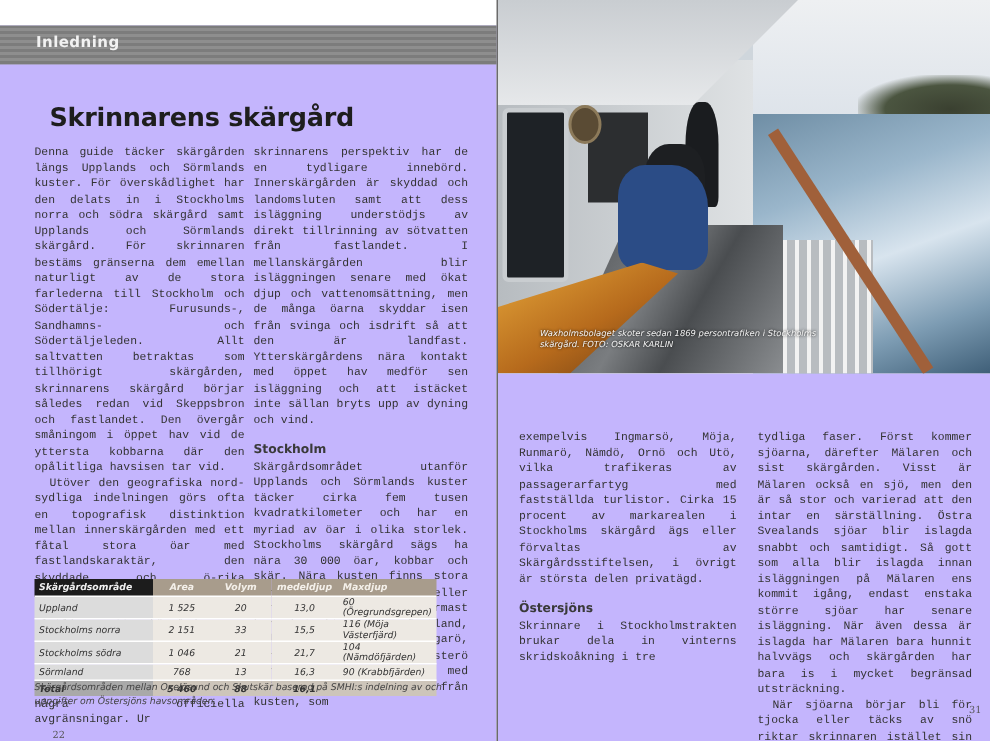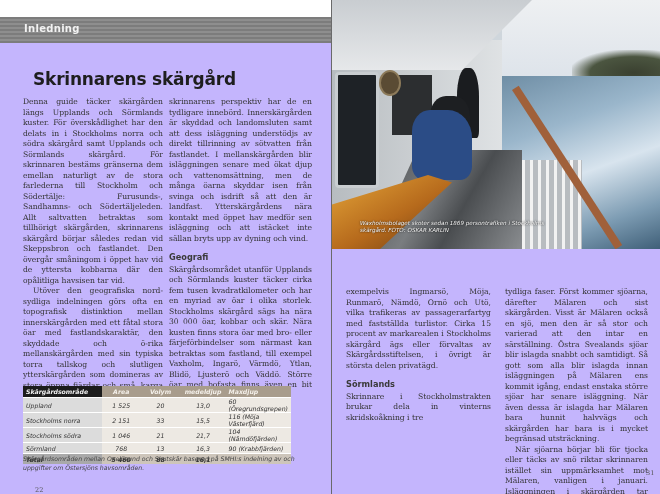--- a/index.html
+++ b/index.html
@@ -9,21 +9,21 @@
   .page-right { left:332px; width:328px; }
   .spine { position:absolute; left:331px; top:0; width:1px; height:494px; background:#6a6a6a; }
 
   .section-band { position:absolute; left:0; top:0; width:331px; height:26px;
     background: repeating-linear-gradient(to bottom, #7c7c7c 0px, #7c7c7c 2px, #8e8e8e 2px, #8e8e8e 4px); }
   .section-band span { position:absolute; left:24px; top:6px; font-family:"DejaVu Sans", sans-serif; font-size:10px; font-weight:bold; color:#f2f2f2; letter-spacing:0.3px; }
 
   .title { position:absolute; left:23px; top:42px; font-family:"DejaVu Sans", sans-serif; font-weight:bold; font-size:17px; color:#1e1e1e; margin:10px; letter-spacing:-0.2px; }
 
   .col { position:absolute; font-size:7.6px; line-height:10.5px; text-align:justify; color:#333; }
-  .col p { margin:0; }
+  .col p { margin:0;font-family:Liberation Mono, monospace; }
   .col p.indent { text-indent:10px; }
   .col h3 { font-family:"DejaVu Sans", sans-serif; font-size:8.2px; font-weight:bold; margin:8px 0 2px 0; color:#3a3a3a; }
 
   .col-l1 { left:23px; top:80px; width:140px; }
   .col-l2 { left:169px; top:80px; width:143px; }
   .col-r1 { left:346px; top:287px; width:145px; }
   .col-r2 { left:505px; top:287px; width:143px; }
 
   table.data { position:absolute; left:23px; top:369px; width:268px; border-collapse:collapse; font-family:"DejaVu Sans", sans-serif; font-style:italic; font-size:6.2px; }
   table.data th { height:11px; padding:0 3px; color:#f4f0ea; font-weight:bold; background:#a89c8c; text-align:center; }
@@ -68,21 +68,21 @@
   </div>
   <h1 class="title">Skrinnarens skärgård</h1>
 
   <div class="col col-l1">
     <p>Denna guide täcker skärgården längs Upplands och Sörmlands kuster. För överskådlighet har den delats in i Stockholms norra och södra skärgård samt Upplands och Sörmlands skärgård. För skrinnaren bestäms gränserna dem emellan naturligt av de stora farlederna till Stockholm och Södertälje: Furusunds-, Sandhamns- och Södertäljeleden. Allt saltvatten betraktas som tillhörigt skärgården, skrinnarens skärgård börjar således redan vid Skeppsbron och fastlandet. Den övergår småningom i öppet hav vid de yttersta kobbarna där den opålitliga havsisen tar vid.</p>
     <p class="indent">Utöver den geografiska nord-sydliga indelningen görs ofta en topografisk distinktion mellan innerskärgården med ett fåtal stora öar med fastlandskaraktär, den skyddade och ö-rika mellanskärgården med sin typiska torra tallskog och slutligen ytterskärgården som domineras av stora öppna fjärdar och små, karga och sparsamt bevuxna klippöar. Inte heller dessa områden har några officiella avgränsningar. Ur</p>
   </div>
 
   <div class="col col-l2">
     <p>skrinnarens perspektiv har de en tydligare innebörd. Innerskärgården är skyddad och landomsluten samt att dess isläggning understödjs av direkt tillrinning av sötvatten från fastlandet. I mellanskärgården blir isläggningen senare med ökat djup och vattenomsättning, men de många öarna skyddar isen från svinga och isdrift så att den är landfast. Ytterskärgårdens nära kontakt med öppet hav medför sen isläggning och att istäcket inte sällan bryts upp av dyning och vind.</p>
-    <h3>Geografi</h3>
+    <h3>Stockholm</h3>
     <p>Skärgårdsområdet utanför Upplands och Sörmlands kuster täcker cirka fem tusen kvadratkilometer och har en myriad av öar i olika storlek. Stockholms skärgård sägs ha nära 30 000 öar, kobbar och skär. Nära kusten finns stora öar med bro- eller färjeförbindelser som närmast kan betraktas som fastland, till exempel Vaxholm, Ingarö, Värmdö, Ytlan, Blidö, Ljusterö och Väddö. Större öar med bofasta finns även en bit från kusten, som</p>
   </div>
 
   <table class="data">
     <thead>
       <tr>
         <th class="first" style="width:78px">Skärgårdsområde</th>
         <th style="width:40px">Area</th>
         <th style="width:40px">Volym</th>
         <th style="width:40px">medeldjup</th>
@@ -154,21 +154,21 @@
   <div class="p1"></div>
   <div class="bench"></div>
   <div class="photo-caption">
     <span>Waxholmsbolaget skoter sedan 1869 persontrafiken i Stockholms skärgård.</span>
     <span>FOTO: OSKAR KARLIN</span>
   </div>
 </div>
 
 <div class="col col-r1">
   <p>exempelvis Ingmarsö, Möja, Runmarö, Nämdö, Ornö och Utö, vilka trafikeras av passagerarfartyg med fastställda turlistor. Cirka 15 procent av markarealen i Stockholms skärgård ägs eller förvaltas av Skärgårdsstiftelsen, i övrigt är största delen privatägd.</p>
-  <h3>Sörmlands</h3>
+  <h3>Östersjöns</h3>
   <p>Skrinnare i Stockholmstrakten brukar dela in vinterns skridskoåkning i tre</p>
 </div>
 
 <div class="col col-r2">
   <p>tydliga faser. Först kommer sjöarna, därefter Mälaren och sist skärgården. Visst är Mälaren också en sjö, men den är så stor och varierad att den intar en särställning. Östra Svealands sjöar blir islagda snabbt och samtidigt. Så gott som alla blir islagda innan isläggningen på Mälaren ens kommit igång, endast enstaka större sjöar har senare isläggning. När även dessa är islagda har Mälaren bara hunnit halvvägs och skärgården har bara is i mycket begränsad utsträckning.</p>
   <p class="indent">När sjöarna börjar bli för tjocka eller täcks av snö riktar skrinnaren istället sin uppmärksamhet mot Mälaren, vanligen i januari. Isläggningen i skärgården tar småningom fart samtidigt med att Mä-</p>
 </div>
 
 <div class="pagenum pn-right">31</div>
 

